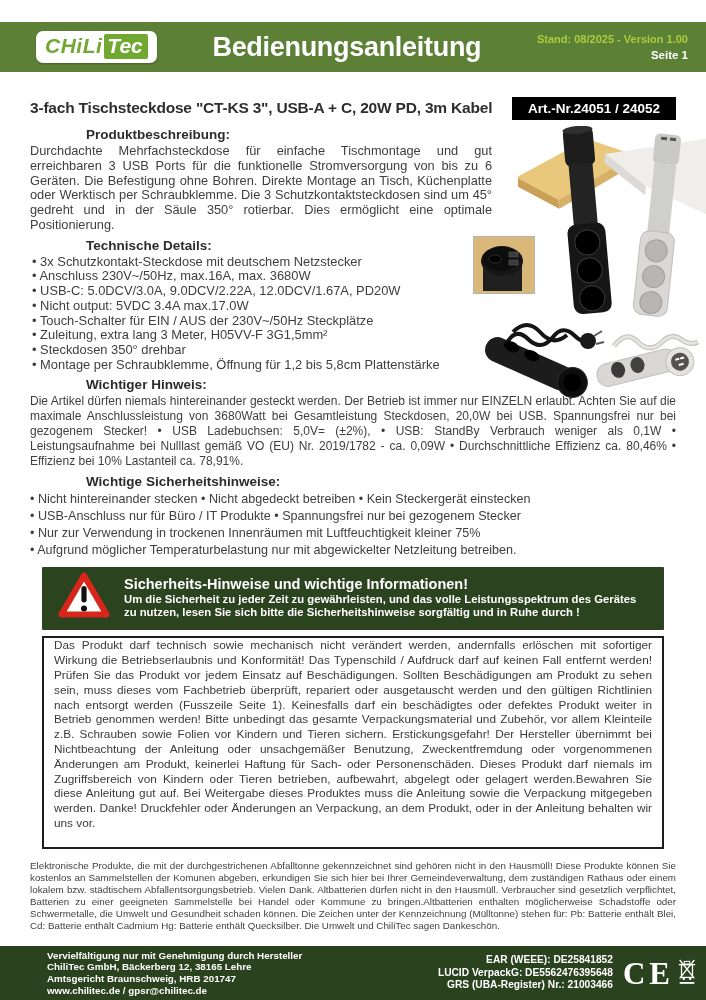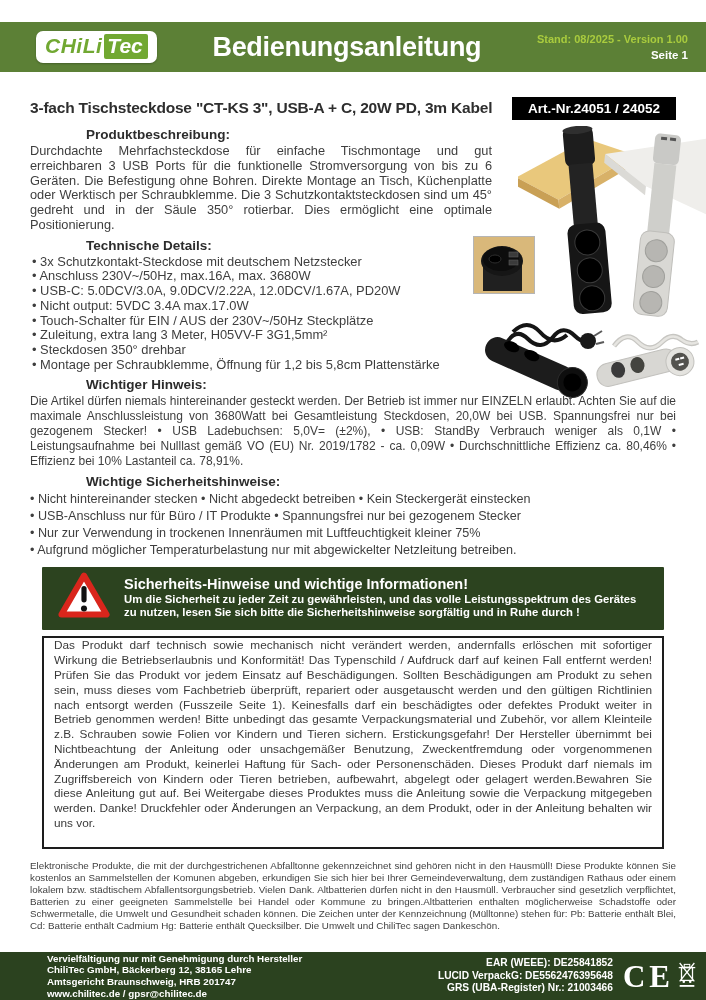--- a/index.html
+++ b/index.html
@@ -48,21 +48,21 @@
   .alert-title { font-size:14.5px; font-weight:bold; margin-bottom:1px; }
   .alert-body { font-size:11.3px; line-height:13.6px; font-weight:bold; }
   
   .legal-box {
     margin:6px 12px 4px; border:2px solid #1d1d1d; padding:0 10px 16px;
     font-size:11.8px; line-height:14.8px; text-align:justify; min-height:178px; color:#3a3a3a;
   }
   .disposal { margin-top:11px; font-size:9.8px; line-height:12.1px; text-align:justify; color:#424242; }
   
   .footer {
-    position:absolute; left:0; right:0; bottom:0; height:48px; background:#2b421f;
+    position:absolute; left:0; right:0; bottom:0; height:54px; background:#2b421f;
     display:flex; align-items:center; padding:0 8px 0 47px; color:#fff;
   }
   .f-left { font-size:9.8px; font-weight:bold; line-height:11.6px; }
   .f-right { margin-left:auto; text-align:right; font-size:10.2px; font-weight:bold; line-height:12.6px; }
   .ce-mark { font-family:Liberation Serif, serif; font-size:31px; font-weight:bold;
              letter-spacing:4px; margin:0 2px 0 10px; line-height:1; }
   
   .photos { position:absolute; left:470px; top:124px; width:236px; height:278px; pointer-events:none; }
   .photo { position:absolute; }
   .inset { border:1px solid #b5b5b5; background:#d9b87a; }

